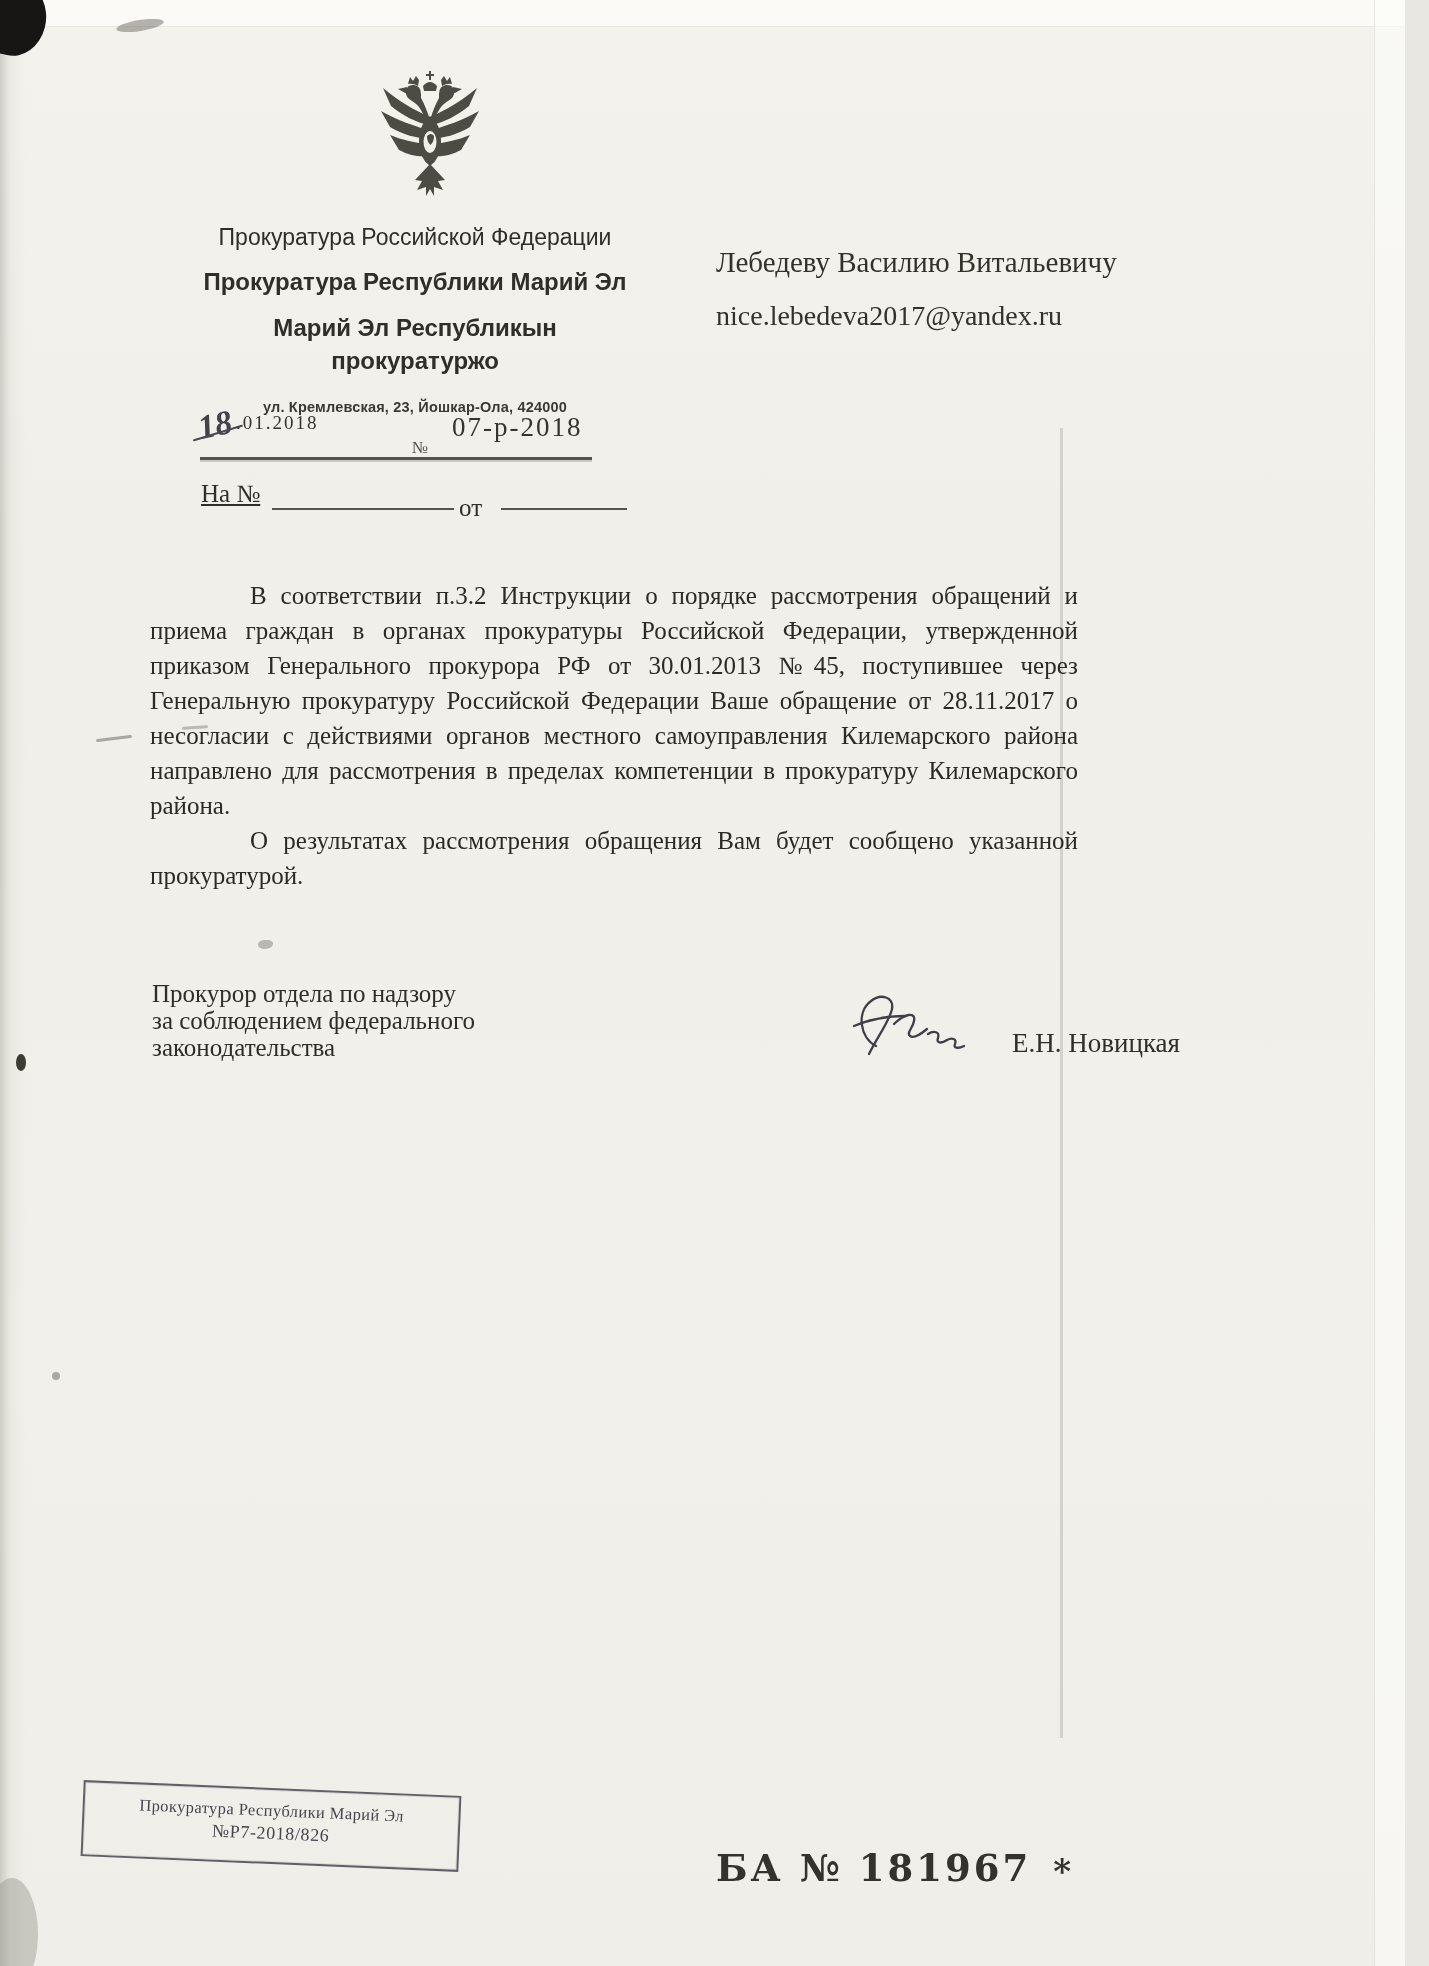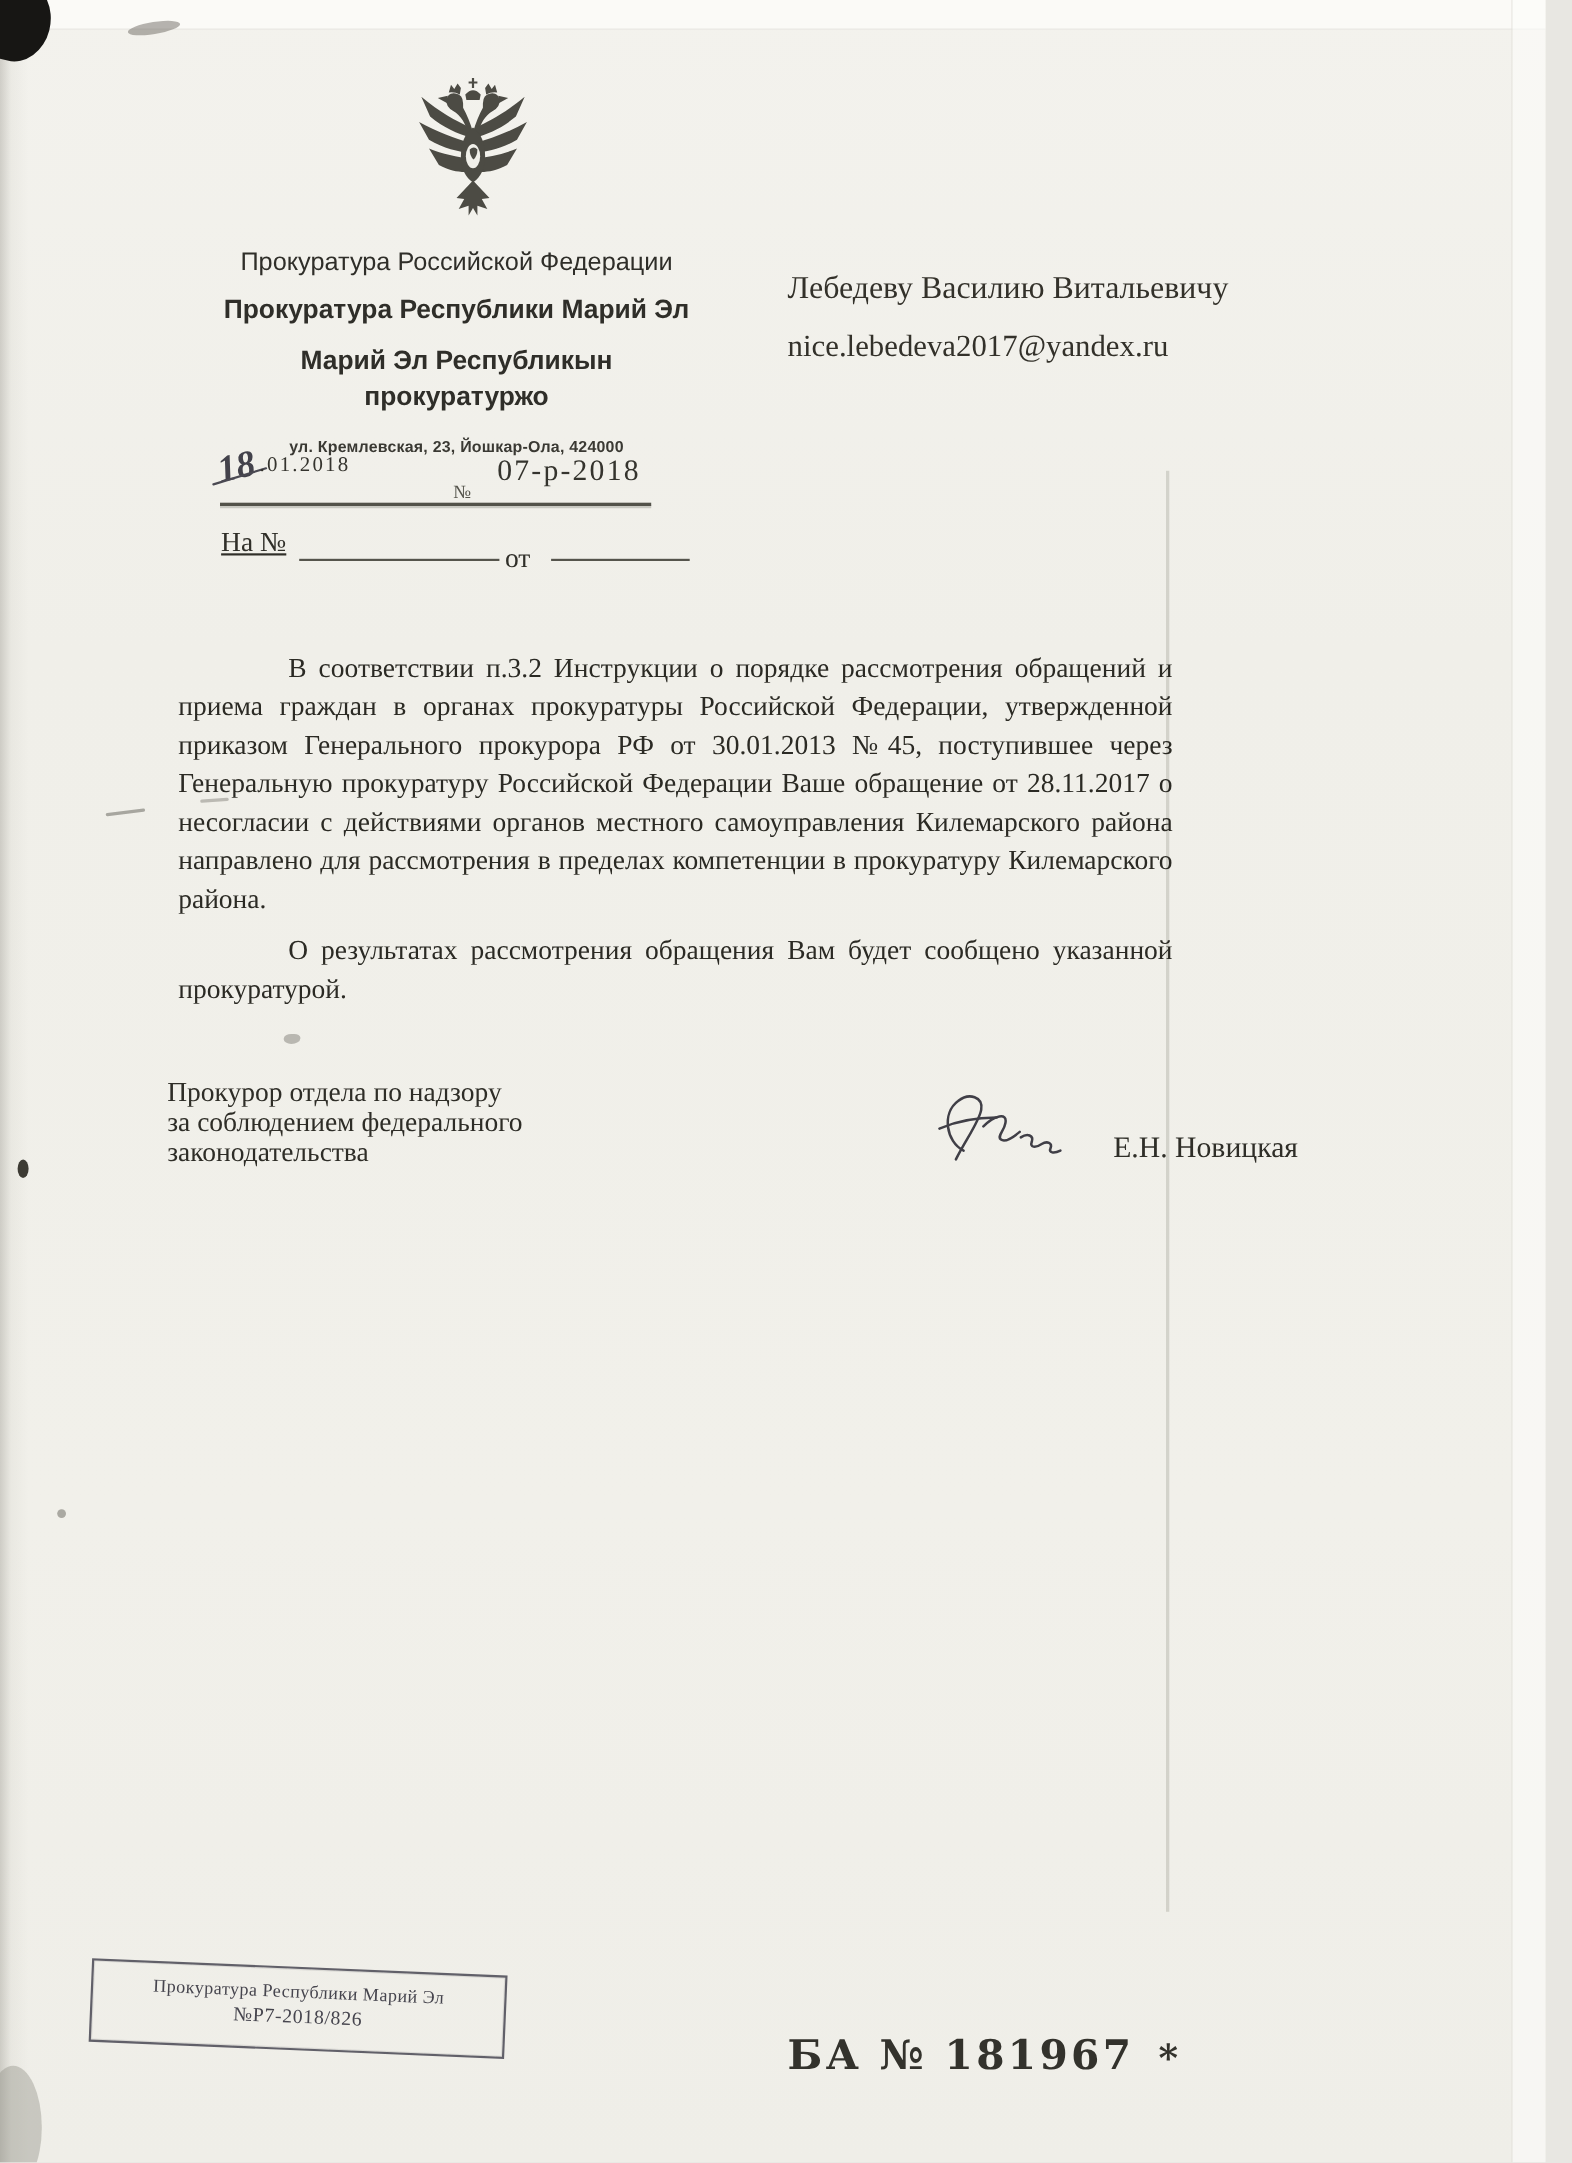--- a/index.html
+++ b/index.html
@@ -43,21 +43,21 @@
   .rule1{left:200px;top:457px;width:392px;height:2.5px;background:#53524a;box-shadow:0 2px 0 rgba(83,82,74,.25);}
   .ref-label{left:201px;top:480px;font-size:25px;color:#302f29;text-decoration:underline;}
   .ref-ul1{left:272px;top:508px;width:182px;height:2px;background:#55544c;}
   .ref-from{left:459px;top:478px;font-size:25px;color:#302f29;margin-top:16px;}
   .ref-ul2{left:501px;top:508px;width:126px;height:2px;background:#55544c;}
   
   .recipient-name{left:716px;top:246px;font-size:29px;color:#33312a;}
   .recipient-email{left:716px;top:300px;font-size:28px;color:#33312a;}
   
   .letter-body{left:150px;top:578px;width:928px;font-size:25px;line-height:35px;text-align:justify;color:#2b2a24;}
-  .letter-body p{margin:12px;text-indent:100px;}
+  .letter-body p{margin:0;text-indent:100px;}
   
   .sig-title{left:152px;top:980px;font-size:25px;line-height:27px;color:#2e2d27;}
   .sig-scribble{left:842px;top:988px;width:140px;height:80px;}
   .sig-name{left:1012px;top:1028px;font-size:27px;color:#2f2e28;text-align:right;}
   
   .stamp{left:82px;top:1788px;width:374px;height:72px;border:2px solid rgba(72,71,82,.85);
          transform:rotate(2.4deg);text-align:center;color:#46454e;font-family:"Liberation Serif",serif;
          box-shadow:inset 0 0 0 1px rgba(72,71,82,.12);}
   .stamp-l1{margin-top:11px;font-size:16.5px;letter-spacing:.4px;}
   .stamp-l2{margin-top:2px;font-size:18px;letter-spacing:.6px;}

